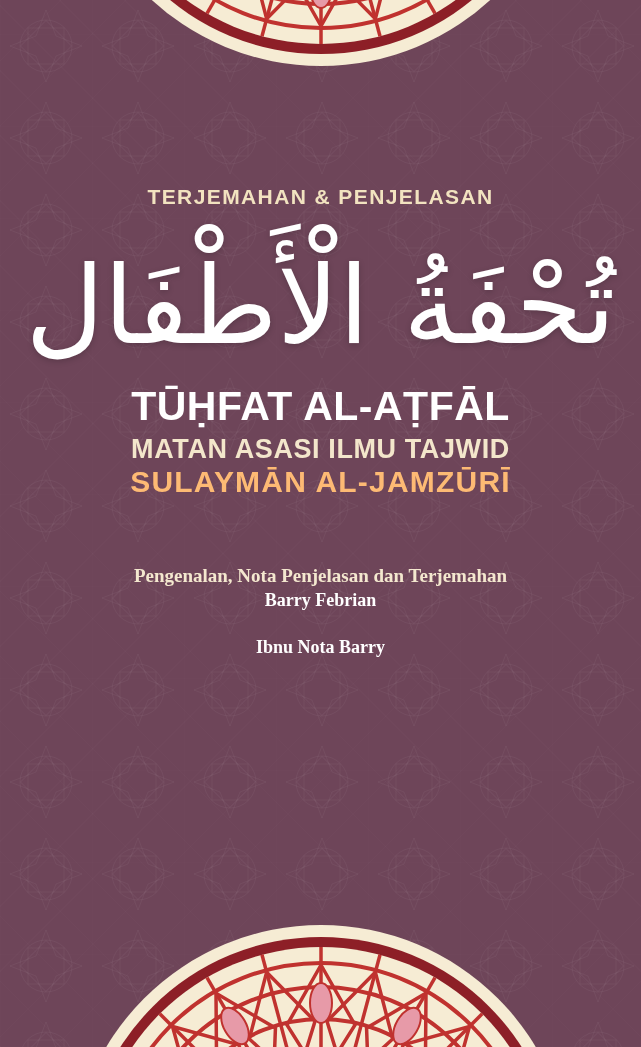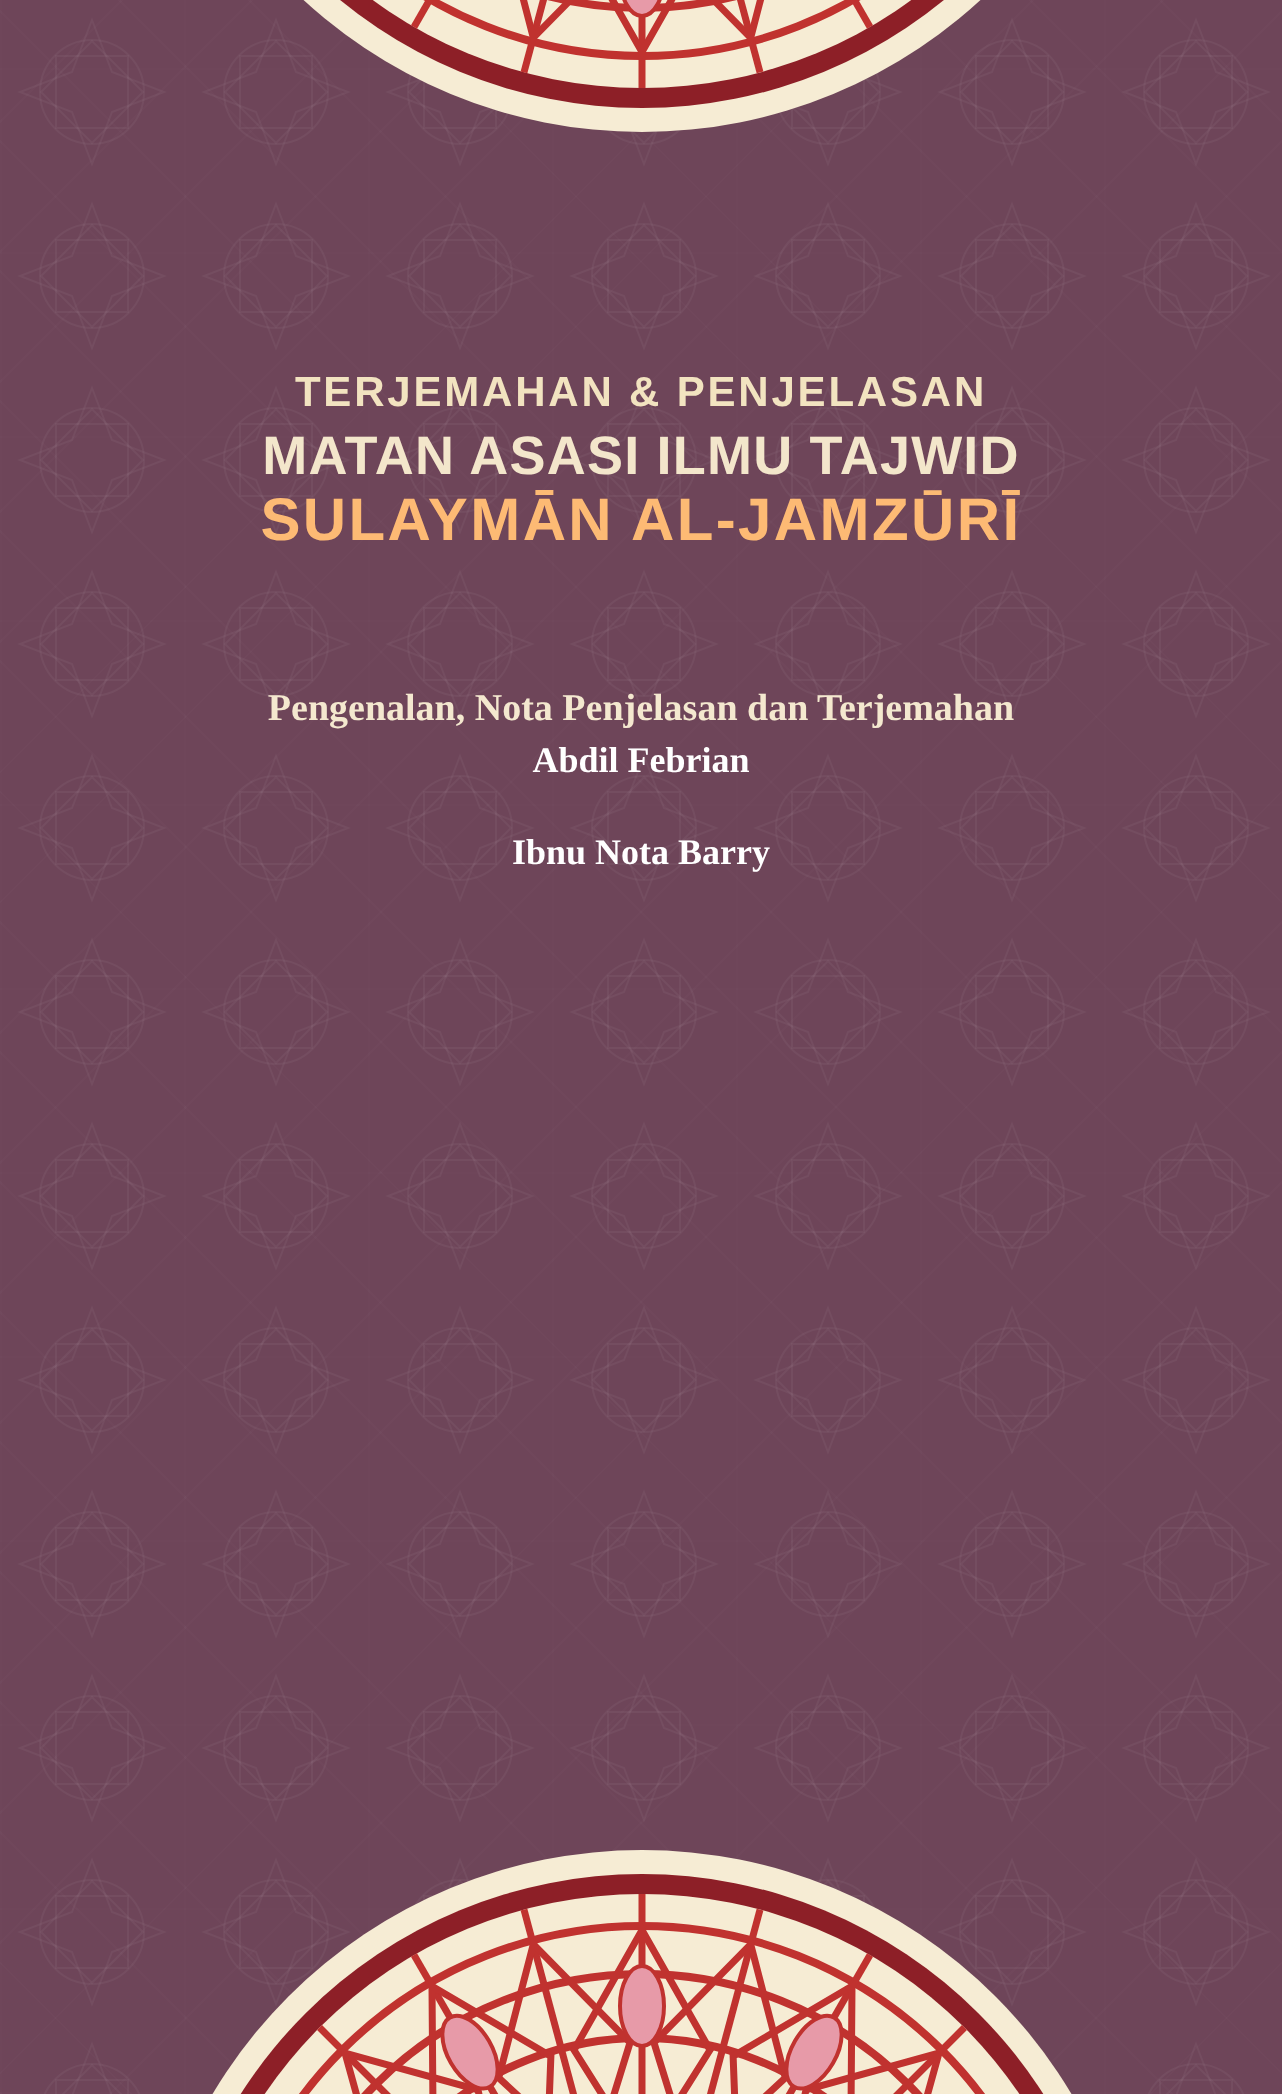--- a/index.html
+++ b/index.html
@@ -297,30 +297,32 @@
       </g>
       <circle r="26" fill="#c0322f"></circle>
       <circle r="13" fill="#f6ecd4"></circle>
     </g>
   </svg>
 
   <div class="content">
 
     <div class="kicker">TERJEMAHAN &amp; PENJELASAN</div>
 
-
+    <div class="arabic-title">تُحْفَةُ الْأَطْفَال</div>
+
+    <div class="latin-title">TŪḤFAT AL-AṬFĀL</div>
 
     <div class="subtitle">MATAN ASASI ILMU TAJWID</div>
 
     <div class="author">SULAYMĀN AL-JAMZŪRĪ</div>
 
     <div class="credits">
       <div class="credit-group">
         <div class="credit-role">Pengenalan, Nota Penjelasan dan Terjemahan</div>
-        <div class="credit-name">Abdil Febrian</div>
+        <div class="credit-name">Barry Febrian</div>
       </div>
       <div class="credit-group">
         <div class="credit-name">Ibnu Nota Barry</div>
       </div>
     </div>
 
   </div>
 
 </div>
 

